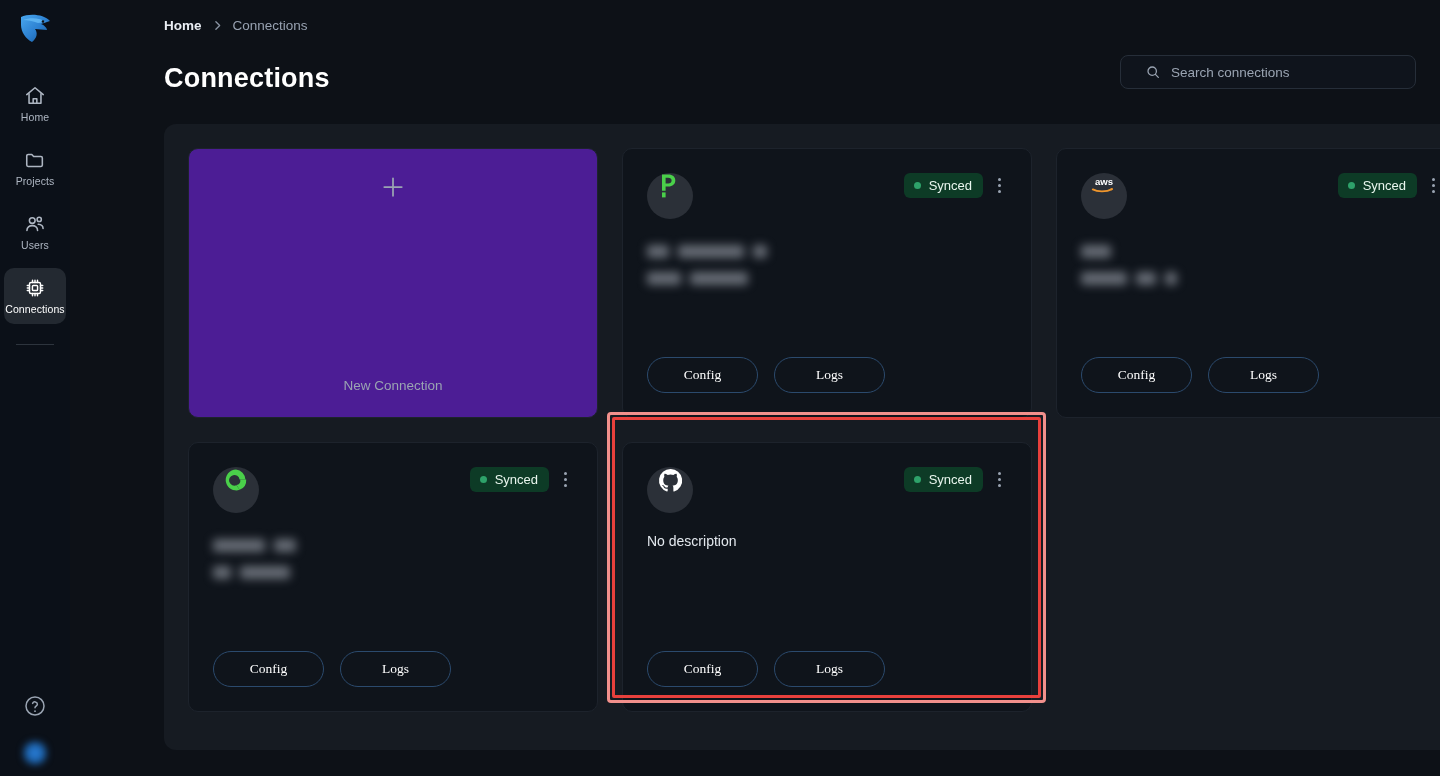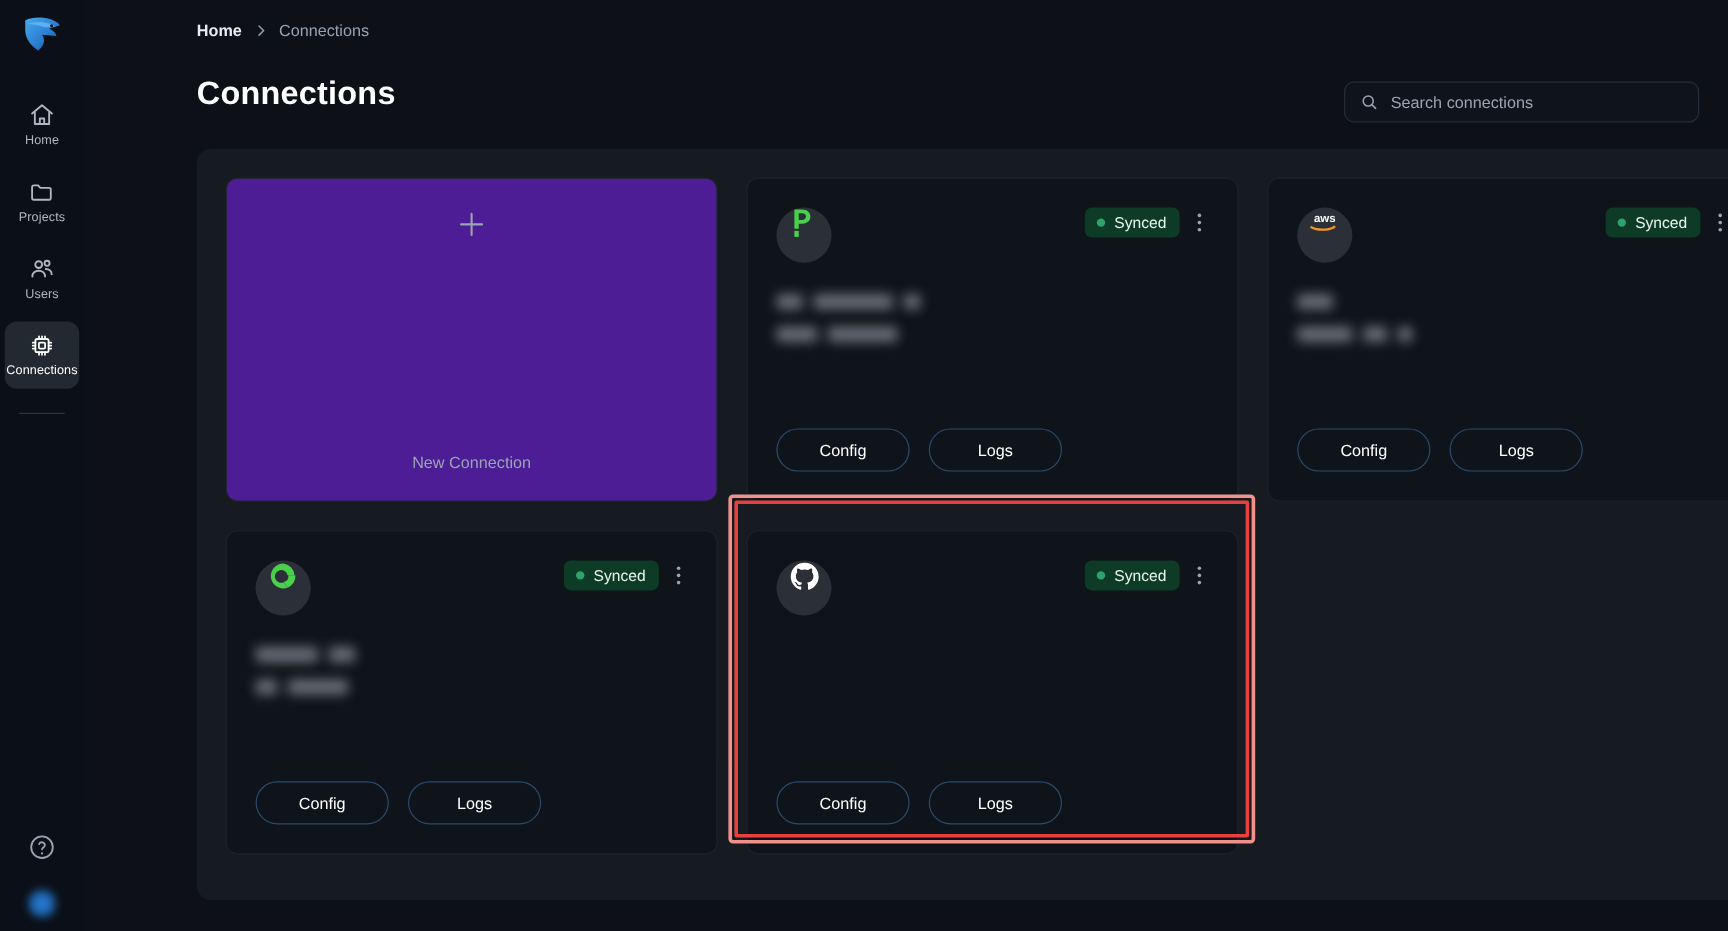--- a/index.html
+++ b/index.html
@@ -49,24 +49,24 @@
   .bc-home { color: #e9edf3; font-weight: 700; cursor: pointer; }
   .bc-sep { color: #8a94a3; display:flex; }
   .bc-cur { color: #98a2b1; }
 
   .page-title {
     position: absolute; left: 94px; top: 63px;
     font-size: 27px; font-weight: 700; color: #ffffff; letter-spacing: .2px;
   }
 
   .search-wrap {
-    position: absolute; right: 24px; top: 68px;
+    position: absolute; right: 24px; top: 55px;
     width: 296px; height: 34px;
     background: #0f141c; border: 1px solid #262e39; border-radius: 8px;
-    display: flex; align-items: center; gap: 10px; padding: 0 12px;
+    display: flex; align-items: center; gap: 10px; padding: 0 24px;
   }
   .search-wrap svg { flex: 0 0 16px; }
   .search-input {
     flex: 1; background: transparent; border: 0; outline: none;
     color: #dfe5ec; font-size: 13.5px; font-family: inherit;
   }
   .search-input::placeholder { color: #9aa4b2; }
 
   .panel {
     position: absolute; left: 94px; top: 124px;
@@ -113,21 +113,21 @@
 
   
   .redact { margin-top: 26px; display: flex; flex-direction: column; gap: 14px; }
   .rline { display: flex; gap: 9px; filter: blur(5px); }
   .rchip { height: 13px; border-radius: 3px; background: #aeb5bf; opacity: .55; }
 
   .card-actions { margin-top: auto; display: flex; gap: 16px; }
   .btn {
     min-width: 111px; height: 36px; padding: 0 18px;
     background: transparent; border: 1px solid #2b4a6d; border-radius: 18px;
-    color: #ffffff; font-size: 13.5px; font-family: Liberation Sans, sans-serif; cursor: pointer;
+    color: #ffffff; font-size: 13.5px; font-family: Liberation Serif, serif; cursor: pointer;
     display:flex; align-items:center; justify-content:center;
   }
 
   
   .card.highlight { outline: none; }
   .ring {
     position: absolute; left: 537px; top: 412px; width: 439px; height: 291px;
     border: 3px solid #f2908c; border-radius: 4px; pointer-events: none;
   }
   .ring::after {
@@ -362,20 +362,21 @@
                 <i class="dot"></i>
                 <span>Synced</span>
               </span>
               <span class="kebab">
                   <i></i>
                   <i></i>
                   <i></i>
                 </span>
             </div>
           </div>
+          <div class="card-desc">No description</div>
           <div class="card-actions">
             <button class="btn">Config</button>
             <button class="btn">Logs</button>
           </div>
         </div>
 
       </div>
     </section>
 
     <div class="ring"></div>

